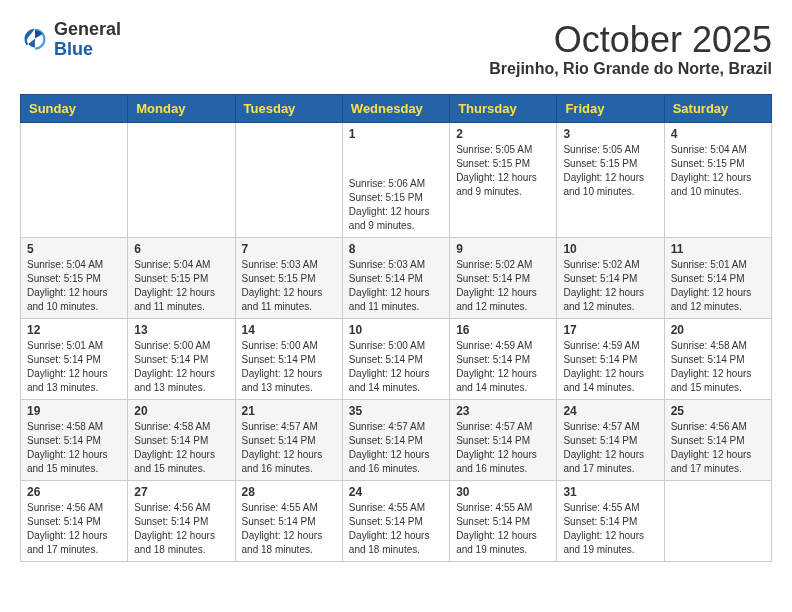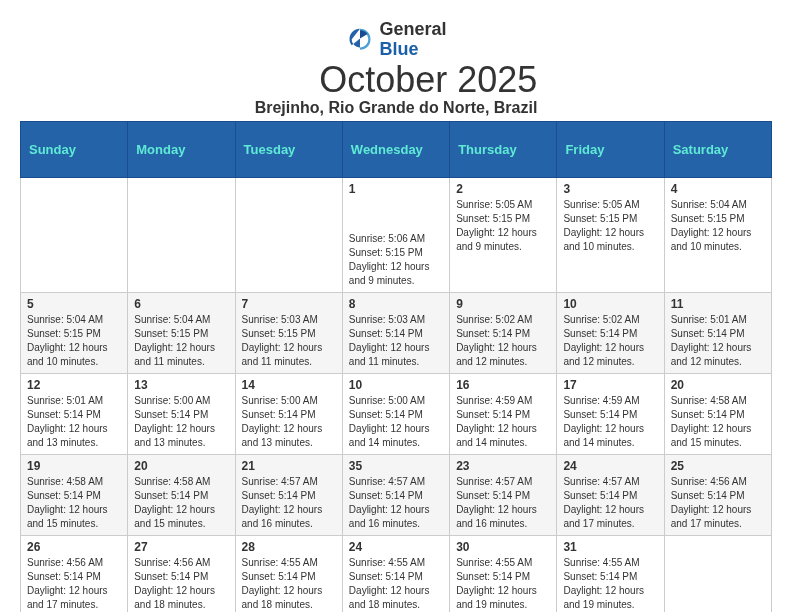--- a/index.html
+++ b/index.html
@@ -6,23 +6,22 @@
     body {
       font-family: Arial, sans-serif;
       background: #fff;
       width: 792px;
       min-height: 612px;
       padding: 20px;
     }
     .header-section {
       display: flex;
       justify-content: space-between;
-      align-items: center;
-      margin-bottom: 4px;
-      flex-direction: column;
+      align-items: flex-start;
+      margin-bottom: 16px;
     }
     .logo {
       display: flex;
       align-items: center;
       gap: 4px;
     }
     .logo-text {
       display: flex;
       flex-direction: column;
       line-height: 1.1;
@@ -55,23 +54,23 @@
       color: #333;
       font-weight: bold;
     }
     .calendar {
       width: 100%;
       border-collapse: collapse;
       border: 1px solid #ccc;
     }
     .calendar th {
       background-color: #2563a8;
-      color: #5eead4;
+      color: #fde047;
       text-align: left;
-      padding: 20px 8px;
+      padding: 6px 8px;
       font-size: 13px;
       font-weight: bold;
       border: 1px solid #1a4d8f;
     }
     .calendar td {
       border: 1px solid #ccc;
       vertical-align: top;
       padding: 4px 6px;
       width: calc(100% / 7);
       min-height: 80px;

